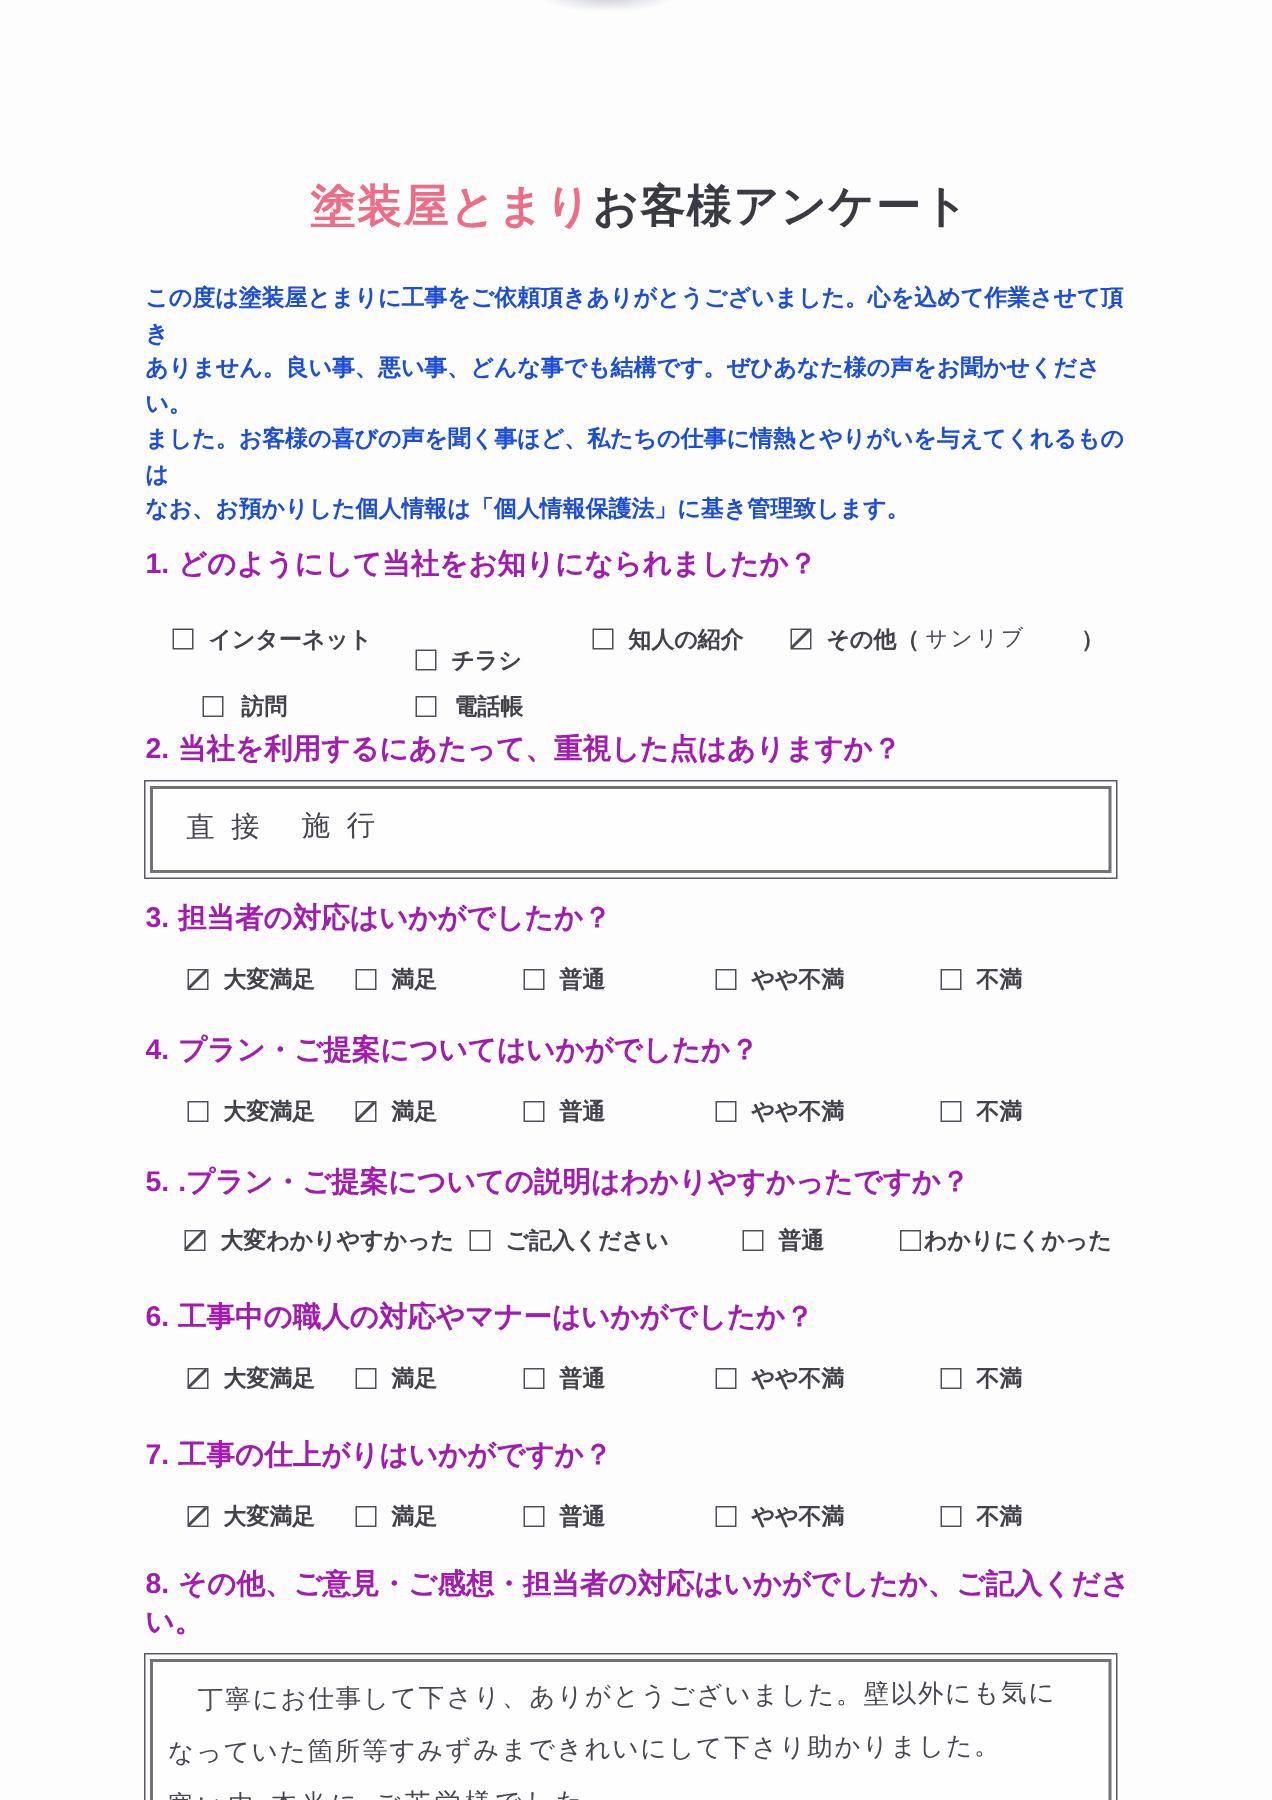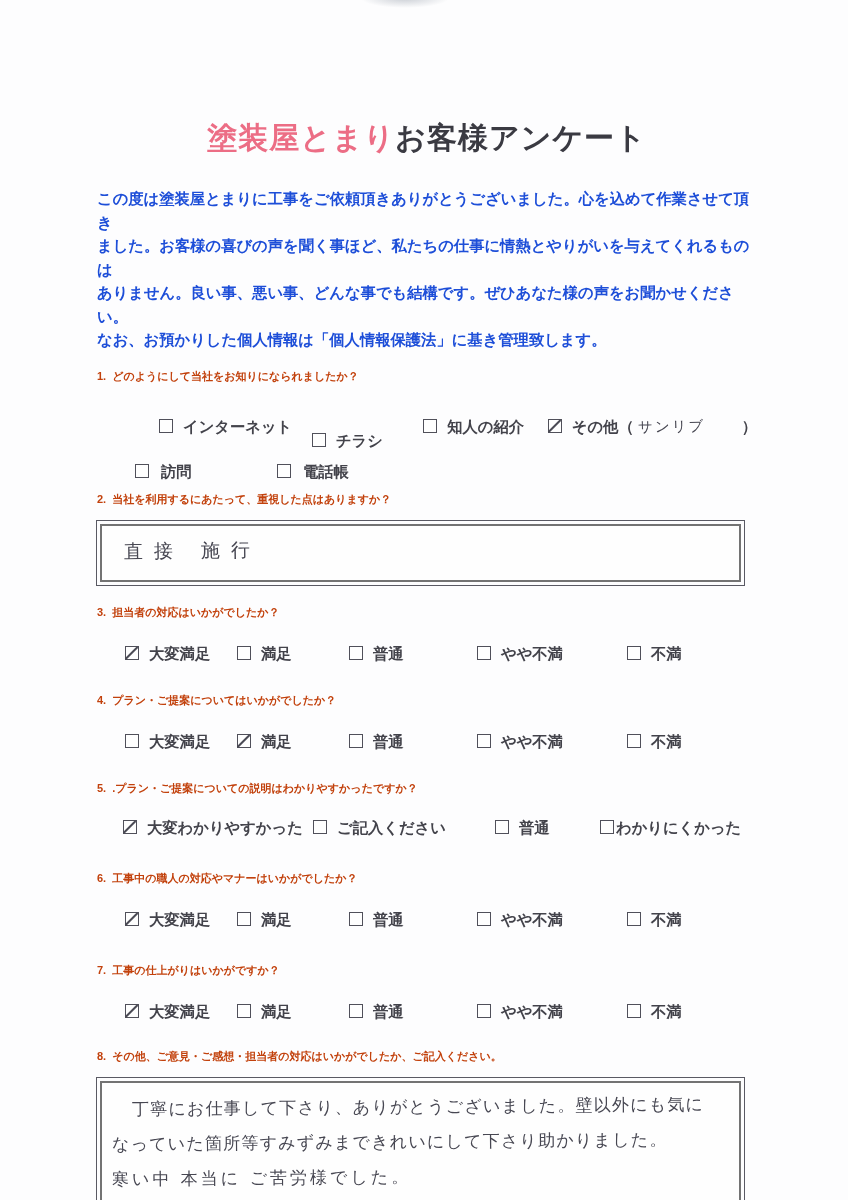--- a/index.html
+++ b/index.html
@@ -21,21 +21,21 @@
   .title{
     text-align:center;font-size:30px;font-weight:700;letter-spacing:1px;
     line-height:44px;height:44px;white-space:nowrap;color:#3a3a42;margin-top:24px;
   }
   .title .brand{color:#ec6d85;}
 
   
   .intro{margin-top:27px;font-size:15.3px;font-weight:600;line-height:23.5px;color:#1d4ed8;}
 
   
-  .q-title{font-size:11px;font-weight:700;line-height:25px;color:#c2410c;}
+  .q-title{font-size:19px;font-weight:700;line-height:25px;color:#a21caf;}
   .q-num{margin-right:6px;}
 
   .opt-row{display:flex;align-items:center;line-height:25px;}
   .opt{display:inline-flex;align-items:center;font-size:15.3px;font-weight:600;color:#43434b;white-space:nowrap;}
   .cb{
     width:14px;height:14px;flex:none;box-sizing:border-box;
     border:1.6px solid #50505a;background:#fefefe;position:relative;
     margin-right:10px;
   }
   .cb.checked::after{
@@ -51,21 +51,21 @@
   .row-sat .opt:nth-child(4){width:150px;}
 
   .row-clarity{padding-left:26px;margin-top:14px;}
   .row-clarity .opt:nth-child(1){width:190px;}
   .row-clarity .opt:nth-child(2){width:182px;}
   .row-clarity .opt:nth-child(3){width:105px;}
   .row-clarity .opt:nth-child(4) .cb{margin-right:2px;}
 
   .row-q1a{padding-left:18px;margin-top:11px;}
   .row-q1a .opts-inline{display:contents;}
-  .row-q1a .opts-inline .opt:nth-child(1){width:162px;margin-left:44px;}
+  .row-q1a .opts-inline .opt:nth-child(1){width:162px;}
   .row-q1a .opts-inline .opt:nth-child(2){width:118px;margin-top:28px;}
   .row-q1a .opts-inline .opt:nth-child(3){width:132px;}
 
   .row-q1b{padding-left:38px;margin-top:6px;}
   .row-q1b .opt:nth-child(1){width:142px;}
   .row-q1b .opt .cb{margin-right:12px;}
 
   
   .answer-box{
     box-sizing:border-box;
@@ -97,22 +97,22 @@
 
 <div class="page">
   <div class="smudge"></div>
 
   <div class="content">
 
     <h1 class="title"><span class="brand" style="color: rgb(236, 109, 133);">塗装屋とまり</span><span>お客様アンケート</span></h1>
 
     <div class="intro">
       <div>この度は塗装屋とまりに工事をご依頼頂きありがとうございました。心を込めて作業させて頂き</div>
+      <div>ありません。良い事、悪い事、どんな事でも結構です。ぜひあなた様の声をお聞かせください。</div>
       <div>ました。お客様の喜びの声を聞く事ほど、私たちの仕事に情熱とやりがいを与えてくれるものは</div>
-      <div>ありません。良い事、悪い事、どんな事でも結構です。ぜひあなた様の声をお聞かせください。</div>
       <div>なお、お預かりした個人情報は「個人情報保護法」に基き管理致します。</div>
     </div>
 
     <section style="margin-top:12px;">
       <div class="q-title">
         <span class="q-num">1.</span><span class="q-text">どのようにして当社をお知りになられましたか？</span>
       </div>
       <div class="opt-row row-q1a">
         <span class="opts-inline"><span class="opt">
               <span class="cb"></span>

